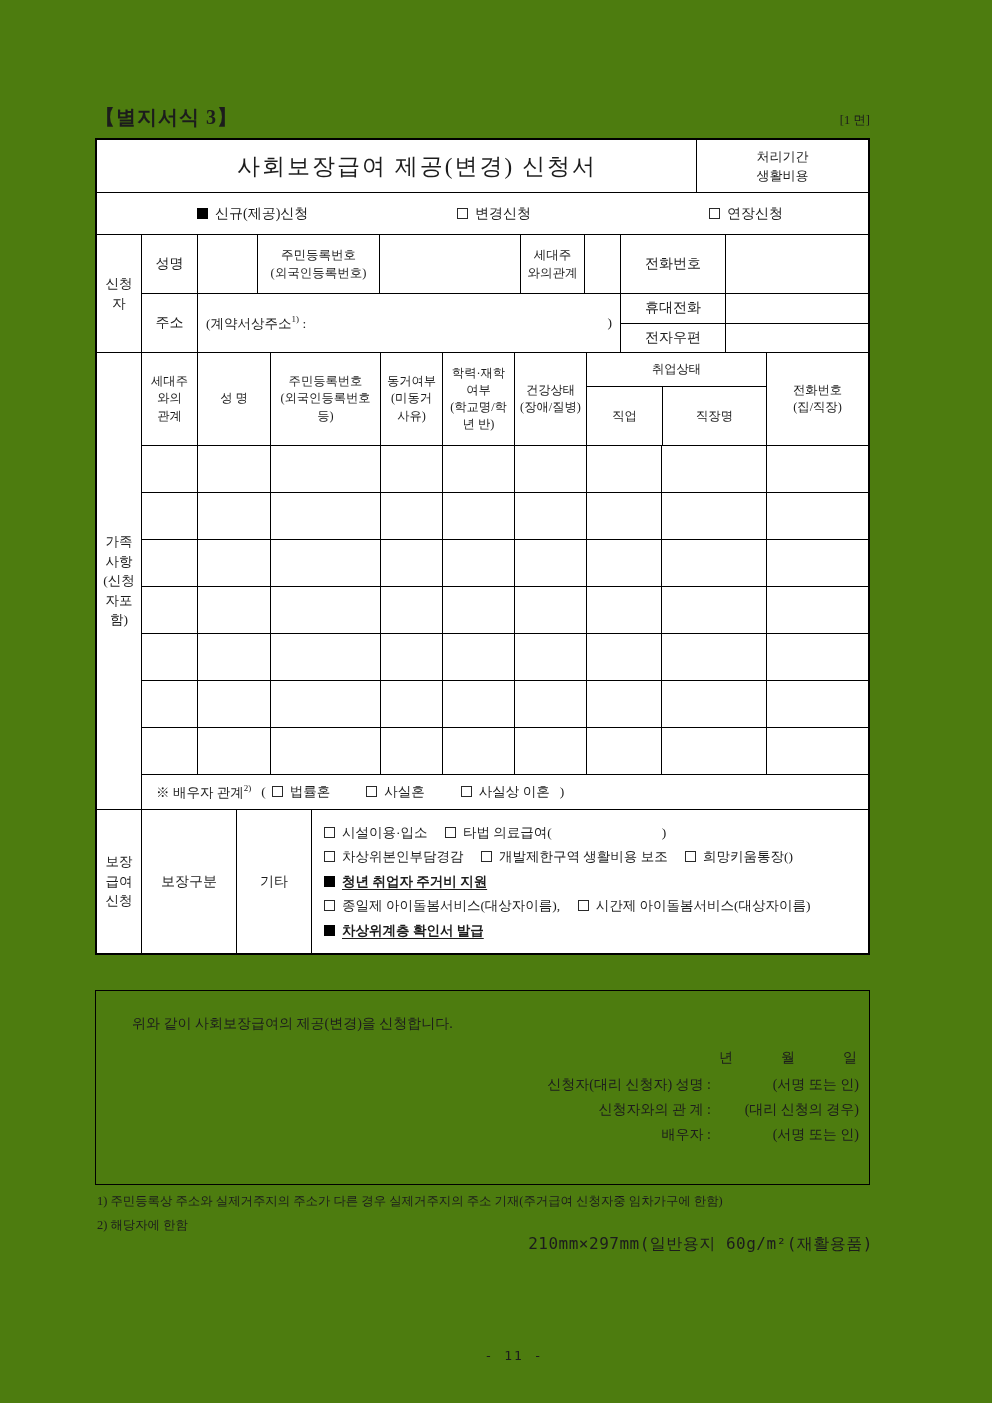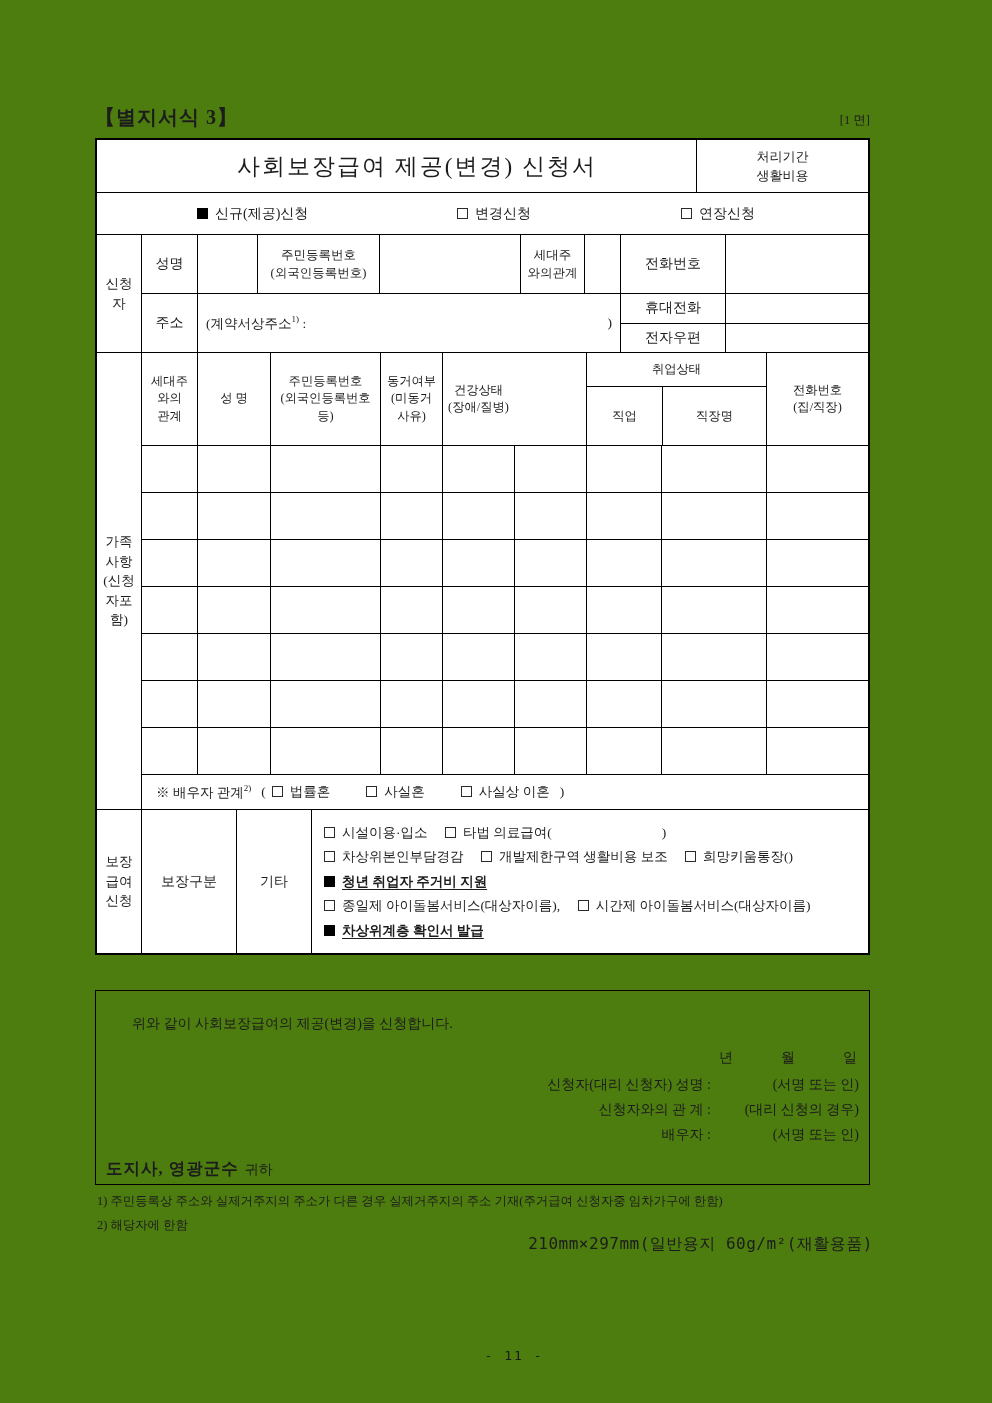--- a/index.html
+++ b/index.html
@@ -113,21 +113,21 @@
       </div>
     </div>
 
     <div class="req-row">
       <span class="req-item" style="left:100px;">
         <span class="cbx filled"></span><span>신규(제공)신청</span>
       </span>
       <span class="req-item" style="left:360px;">
         <span class="cbx"></span><span>변경신청</span>
       </span>
-      <span class="req-item" style="left:584px;">
+      <span class="req-item" style="left:612px;">
         <span class="cbx"></span><span>연장신청</span>
       </span>
     </div>
 
     <div class="section applicant-sec">
       <div class="sec-label">
         <span>신청</span>
         <span>자</span>
       </div>
       <div class="sec-body">
@@ -188,20 +188,26 @@
           <div class="hc">
             <span>주민등록번호</span>
               <span>(외국인등록번호 등)</span>
           </div>
           <div class="hc">
             <span>동거여부</span>
               <span>(미동거</span>
               <span>사유)</span>
           </div>
           <div class="hc">
+            <span>학력·재학</span>
+              <span>여부</span>
+              <span>(학교명/학</span>
+              <span>년 반)</span>
+          </div>
+          <div class="hc">
             <span>건강상태</span>
               <span>(장애/질병)</span>
           </div>
           <div class="emp-group">
             <div class="emp-top">취업상태</div>
             <div class="emp-bottom">
               <div class="emp-job">직업</div>
               <div class="emp-work">직장명</div>
             </div>
           </div>
@@ -346,23 +352,20 @@
       <span class="sig-right">(서명 또는 인)</span>
     </div>
     <div class="sig-line">
       <span class="sig-left">신청자와의 관 계 :</span>
       <span class="sig-right">(대리 신청의 경우)</span>
     </div>
     <div class="sig-line">
       <span class="sig-left">배우자 :</span>
       <span class="sig-right">(서명 또는 인)</span>
     </div>
-    <div class="sig-recipient">
-      <span class="bold">도지사, 영광군수</span><span class="suffix">귀하</span>
-    </div>
   </div>
 
   <div class="footnotes">
     <div>1) 주민등록상 주소와 실제거주지의 주소가 다른 경우 실제거주지의 주소 기재(주거급여 신청자중 임차가구에 한함)</div>
     <div>2) 해당자에 한함</div>
   </div>
 
   <div class="paper-spec">210mm×297mm(일반용지 60g/m²(재활용품)</div>
   <div class="page-num">- 11 -</div>
 </div>

